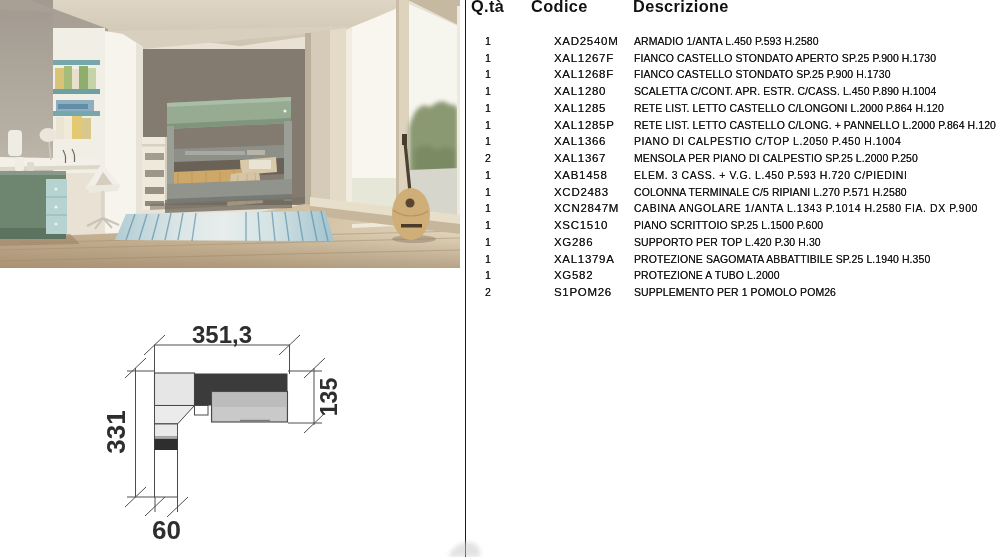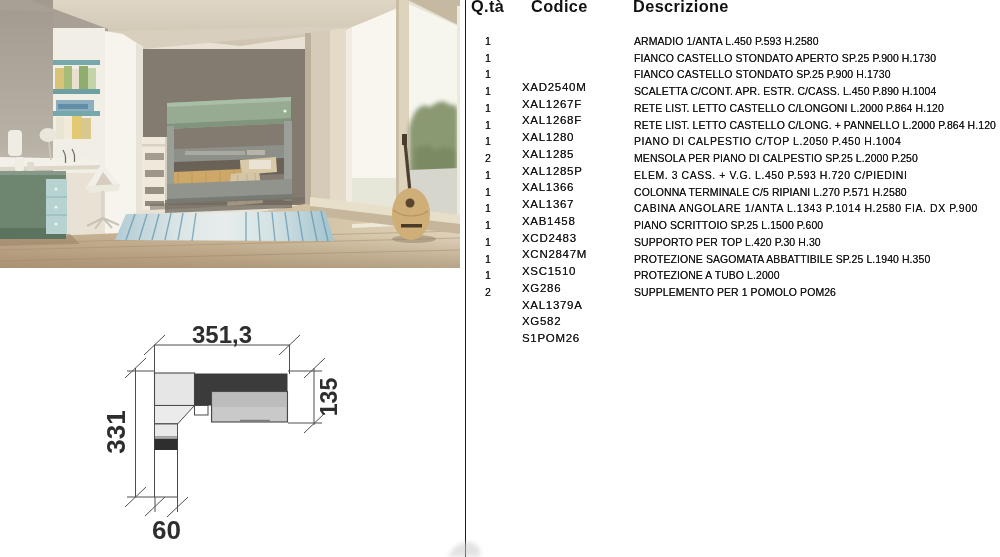--- a/index.html
+++ b/index.html
@@ -4,21 +4,21 @@
 <style>
   html,body{margin:0;padding:0;}
   body{width:1000px;height:557px;position:relative;background:#ffffff;
        font-family:"Liberation Sans",sans-serif;overflow:hidden;}
   .abs{position:absolute;}
   #tbl{position:absolute;left:0;top:0;width:1000px;height:491px;border-radius:31px;}
   .hdr{position:absolute;top:-3.5px;font-weight:bold;font-size:17px;color:#111;
        transform:scaleX(0.96);transform-origin:left;letter-spacing:0.4px;}
   .row{position:absolute;font-size:11.5px;color:#161616;white-space:nowrap;text-shadow:0 0 0.45px #333;}
   .qty{position:absolute;left:481px;width:14px;text-align:center;transform:scaleX(0.92);}
-  .cod{position:absolute;left:522px;letter-spacing:0.7px;transform-origin:left;margin-top:46px;}
+  .cod{position:absolute;left:554px;letter-spacing:0.7px;transform-origin:left;}
   .des{position:absolute;left:634px;letter-spacing:0.1px;transform:scaleX(0.91);transform-origin:left;}
 </style>
 </head>
 <body>
 
 <svg class="abs" style="left:0;top:0;filter:blur(0.6px)" width="460" height="268" viewBox="0 0 460 268">
   <defs>
     <linearGradient id="wallL" x1="0" y1="0" x2="0" y2="1">
       <stop offset="0" stop-color="#a29a90"></stop>
         <stop offset="0.6" stop-color="#b8b1a5"></stop>

